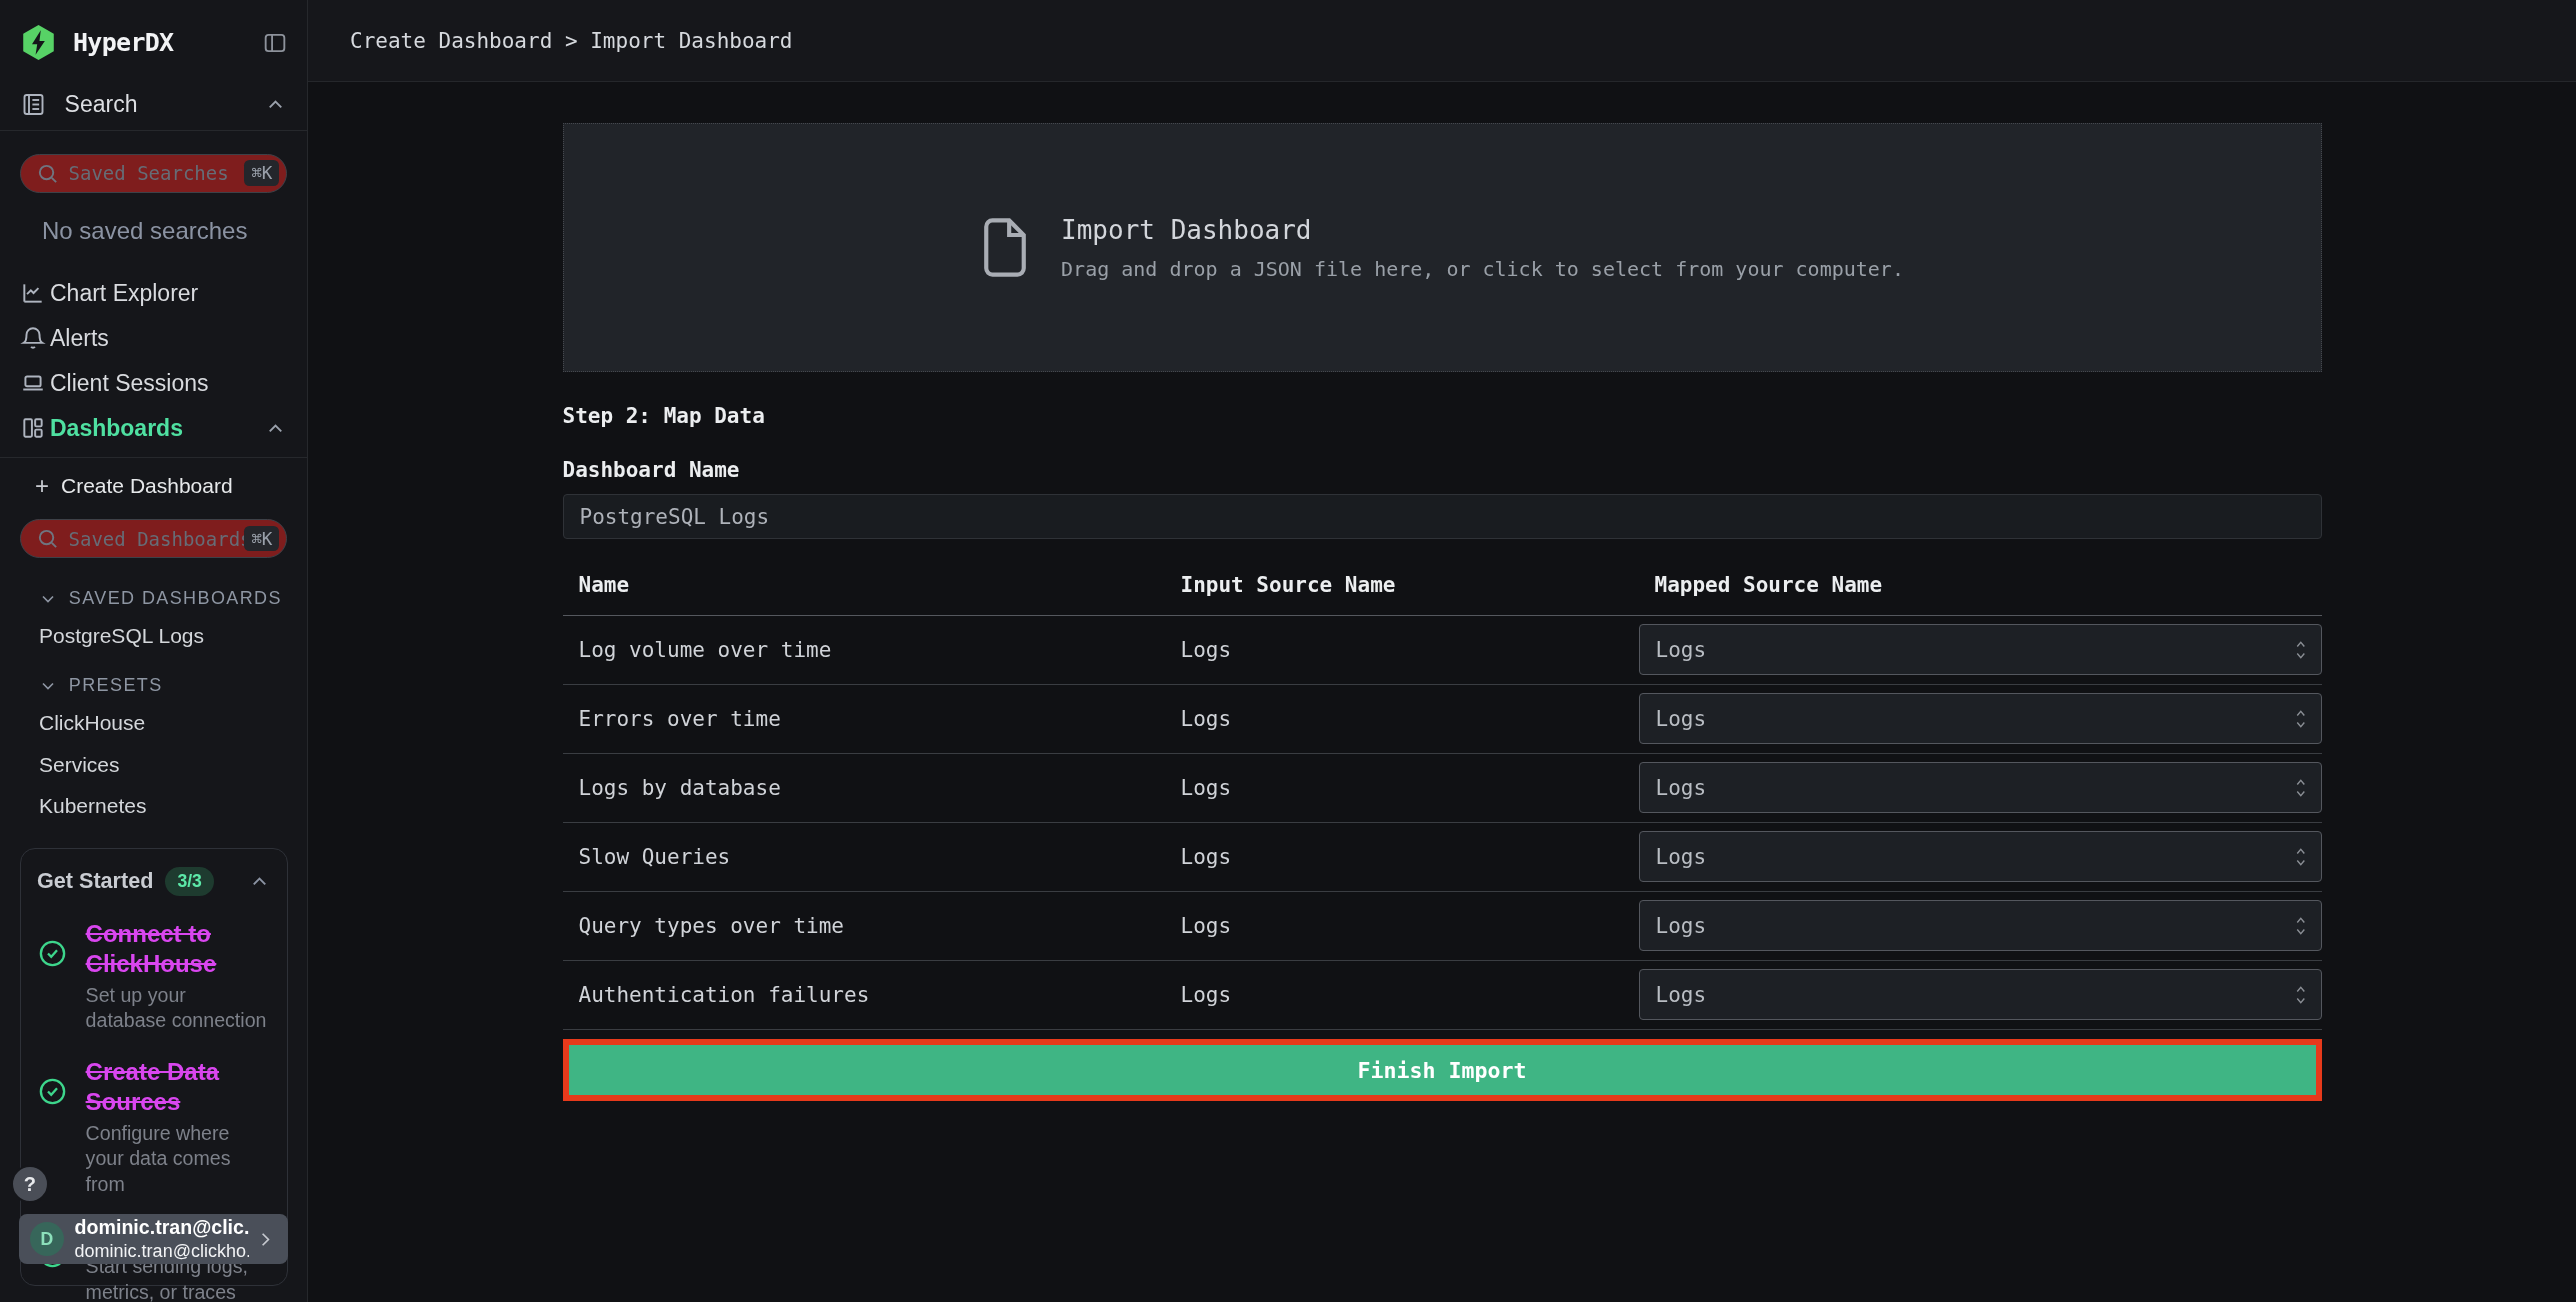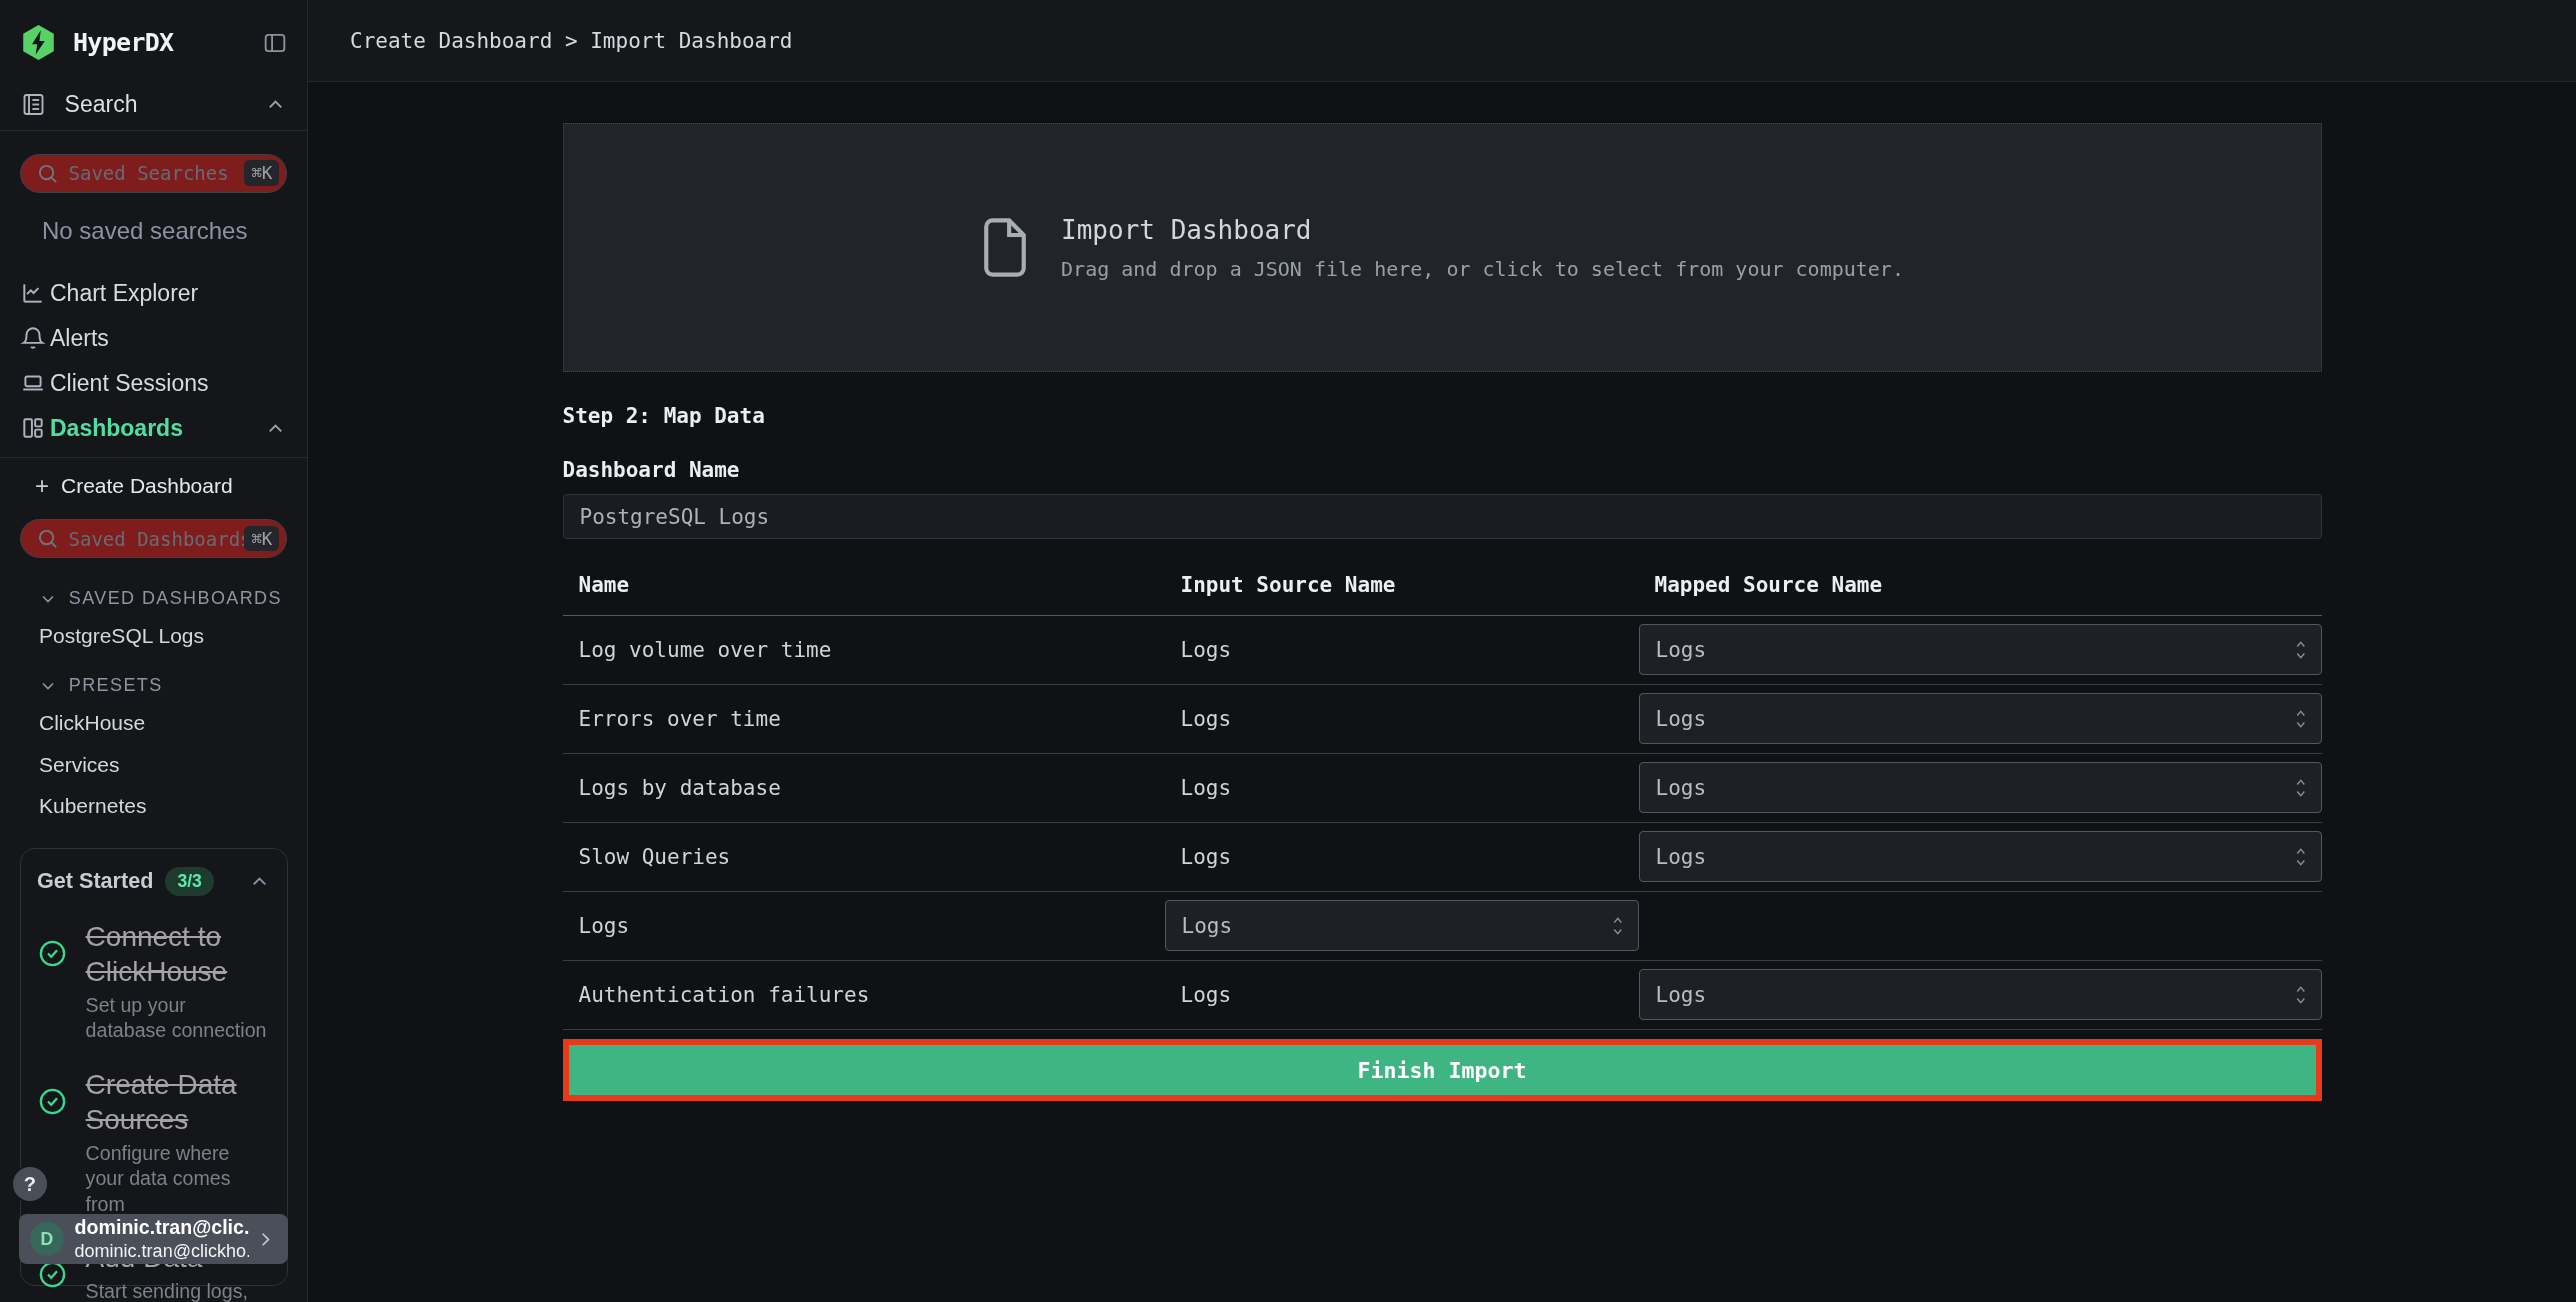--- a/index.html
+++ b/index.html
@@ -77,21 +77,21 @@
   .gs-header { display:flex; align-items:center; }
   .gs-title { font-size:21.6px; font-weight:bold; color:#c9ccd2; }
   .gs-badge {
     margin-left:12px; background:#1e3b2f; color:#5ce8a8; font-weight:bold;
     font-size:17.6px; padding:4px 12px; border-radius:15px;
   }
   .gs-chev { margin-left:auto; color:#8b93a3; display:flex; }
   .gs-item { display:flex; margin-top:23px; }
   .gs-check { flex:0 0 31px; margin-top:19px; color:#3dd68c; display:flex; }
   .gs-text { margin-left:17.6px; width:195px; }
-  .gs-item-title { font-size:28px; font-weight:normal; color:#a3a3a3; text-decoration:line-through; line-height:1.25; }
+  .gs-item-title { font-size:24px; font-weight:bold; color:#d946ef; text-decoration:line-through; line-height:1.25; }
   .gs-item-sub { font-size:19.6px; color:#7d818a; line-height:1.3; margin-top:4px; }
 
   .help-fab {
     position:absolute; left:10.8px; top:1165px; width:38px; height:38px; z-index:3;
     background:#4a4e57; border-radius:50%; display:flex; align-items:center; justify-content:center;
     font-size:20px; font-weight:bold; color:#e8eaed; cursor:pointer;
     border:2px solid #15161a;
   }
   .user-chip {
     position:absolute; left:19px; right:19px; top:1214px; height:50px; z-index:2;
@@ -448,20 +448,21 @@
           <span class="chevrons">
             <svg width="17.6" height="24" viewBox="0 0 24 34" fill="none" stroke="currentColor" stroke-width="2">
                 <polyline points="7 12 12 6 17 12"></polyline>
                 <polyline points="7 22 12 28 17 22"></polyline>
               </svg>
           </span>
         </span>
       </div>
 
       <div class="trow grid-cols">
+        <span class="td mono">Query types over time</span>
         <span class="td mono">Logs</span>
         <span class="select mono">
           <span>Logs</span>
           <span class="chevrons">
             <svg width="17.6" height="24" viewBox="0 0 24 34" fill="none" stroke="currentColor" stroke-width="2">
                 <polyline points="7 12 12 6 17 12"></polyline>
                 <polyline points="7 22 12 28 17 22"></polyline>
               </svg>
           </span>
         </span>

